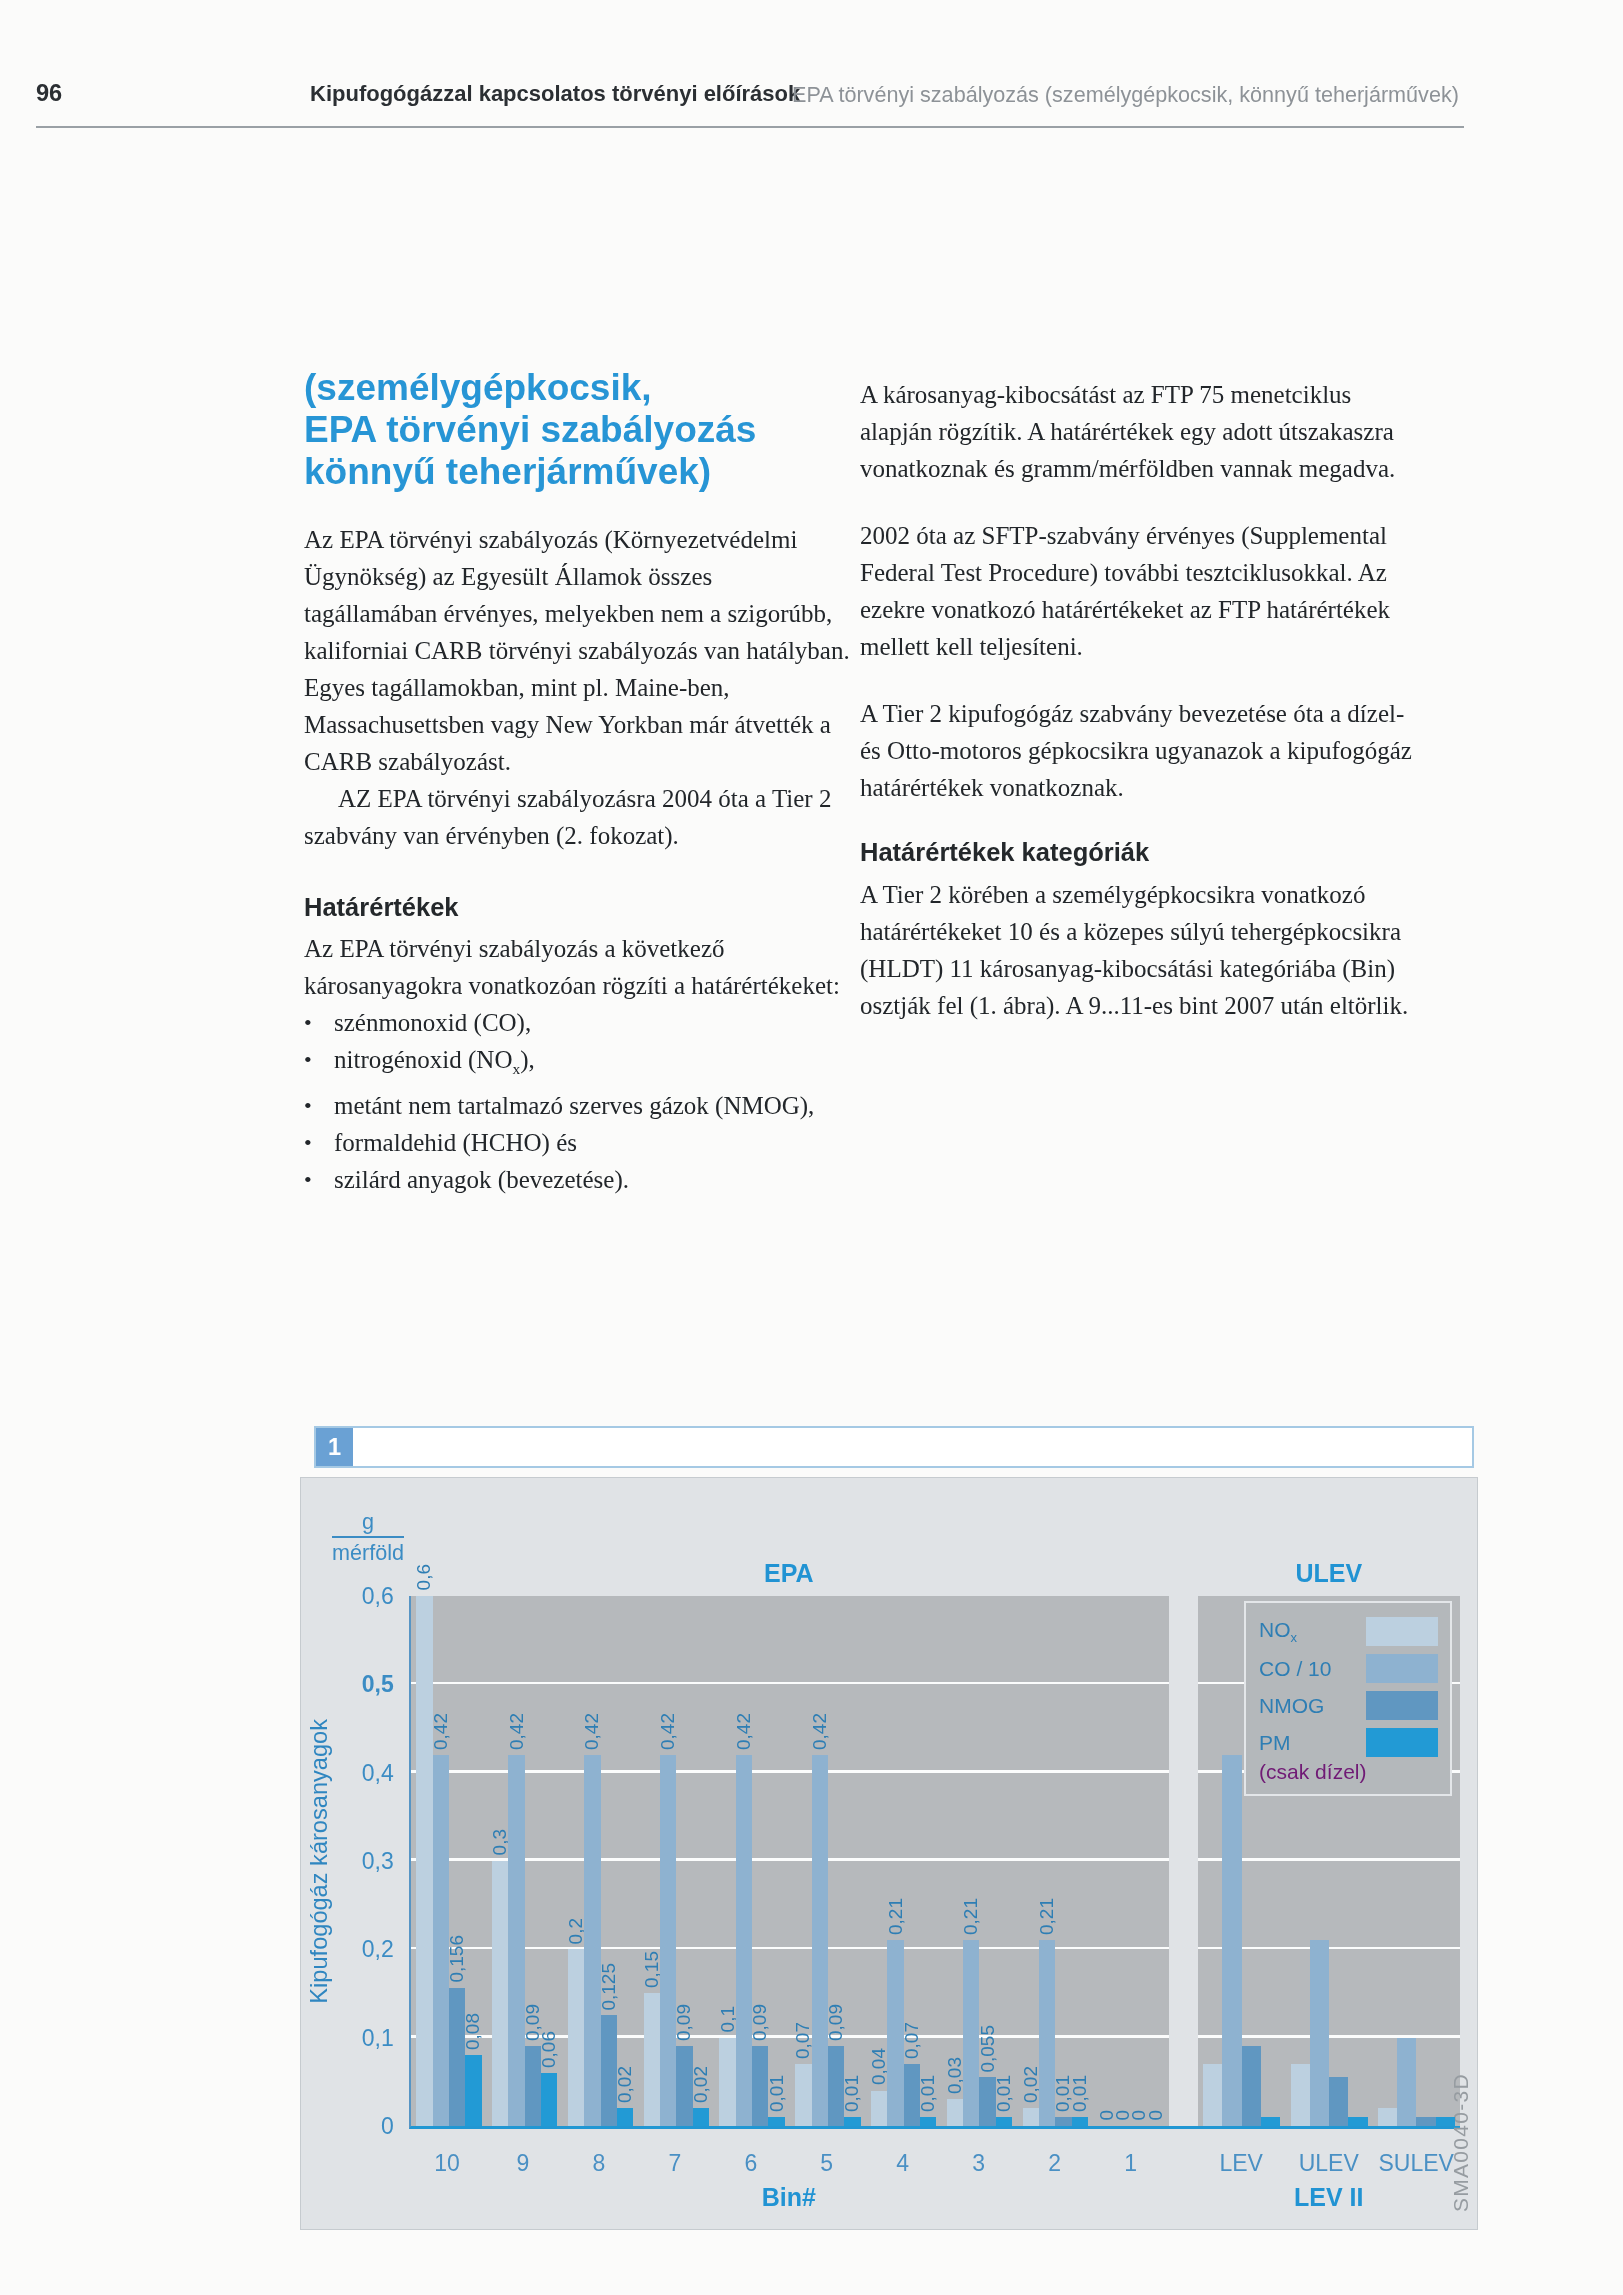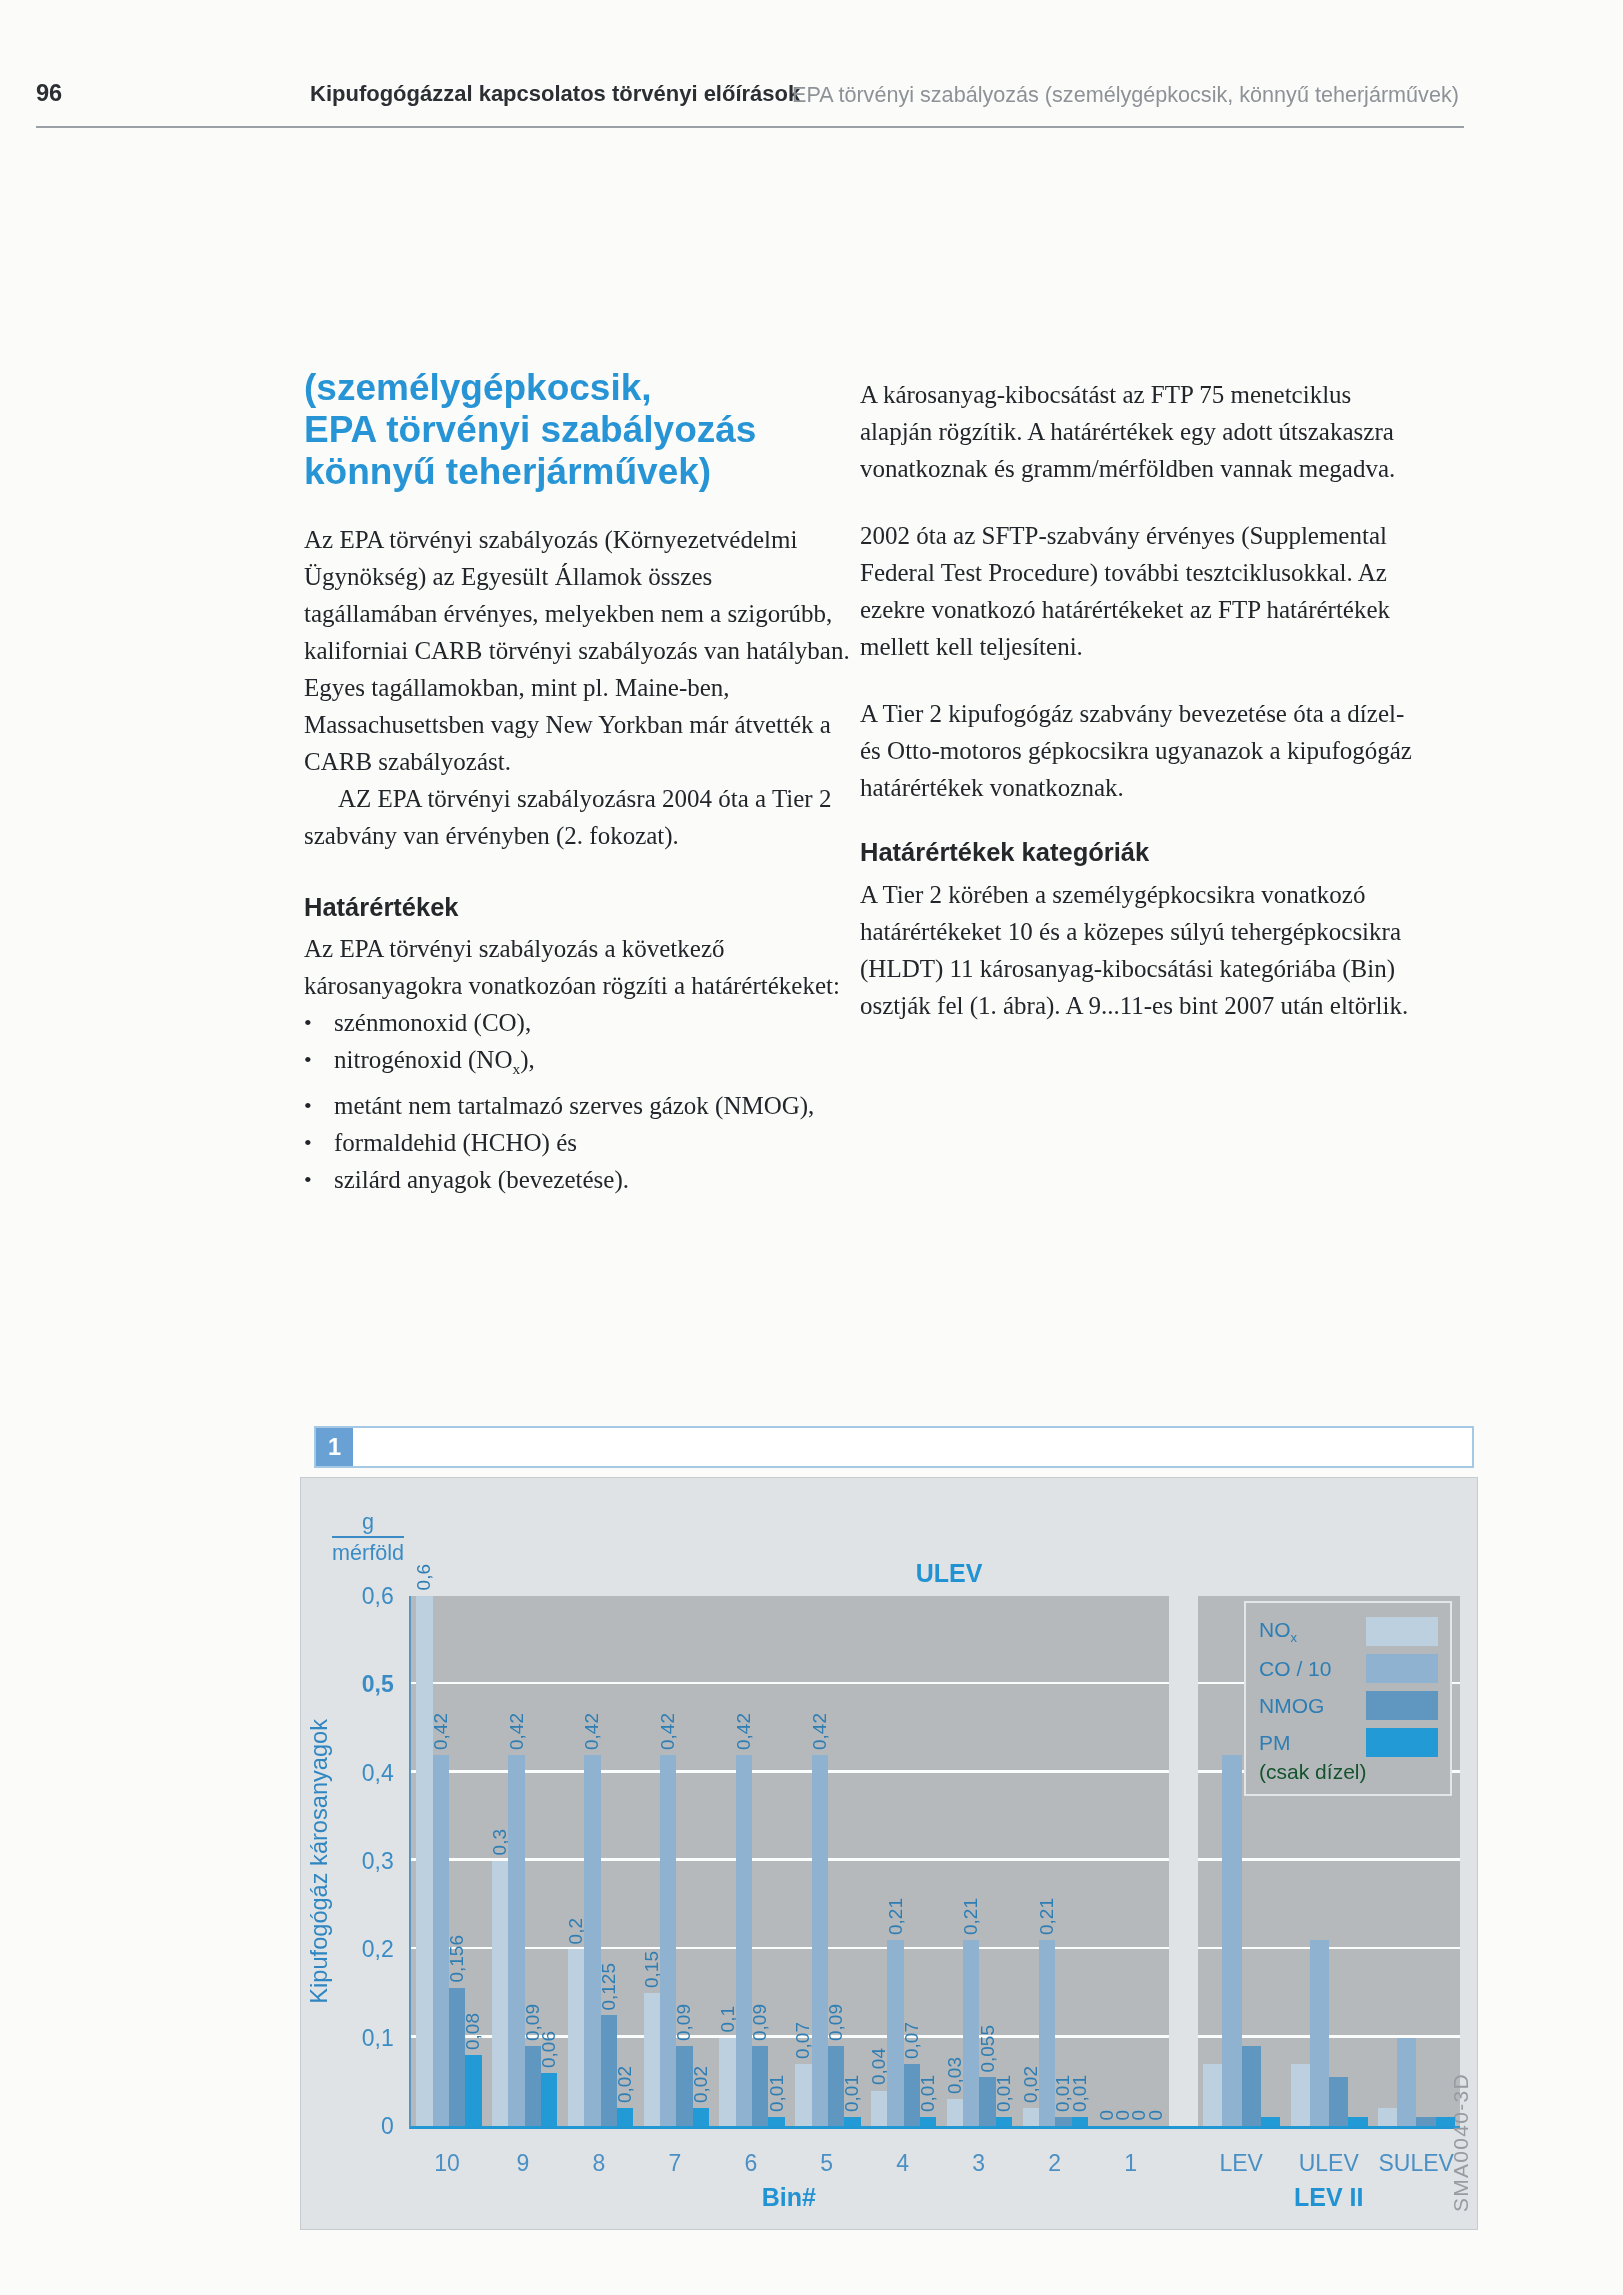--- a/index.html
+++ b/index.html
@@ -66,21 +66,21 @@
   .bar-group{flex:1;display:flex;align-items:flex-end;height:100%;padding:0 5.2px;}
   .bar{flex:1;position:relative;min-width:0;}
   .bar-label{position:absolute;bottom:calc(100% + 5.2px);left:50%;
              transform:translateX(-50%) rotate(180deg);writing-mode:vertical-rl;
              font-size:19px;color:#2e7eb4;white-space:nowrap;}
   .legend{position:absolute;right:7.9px;top:5.2px;width:208px;z-index:5;background:#b4b8bb;
           border:2.6px solid #e3e6e9;padding:6.5px 11.8px 10.5px 13px;box-sizing:border-box;}
   .legend-row{display:flex;align-items:center;margin:7.9px 0;}
   .legend-label{flex:1;font-size:21px;color:#2e7eb4;}
   .legend-swatch{width:72px;height:29px;}
-  .legend-sub{font-size:21px;color:#14532d;margin-top:-5.2px;}
+  .legend-sub{font-size:21px;color:#701a75;margin-top:-5.2px;}
   .ticks-row{display:flex;padding-top:21px;}
   .tick-section{display:flex;}
   .tick{flex:1;text-align:center;font-size:23px;color:#4a90c4;}
   .axis-row{display:flex;padding-top:6.5px;}
   .axis-label{text-align:center;font-weight:bold;font-size:25px;color:#2193d3;}
   .watermark{position:absolute;right:3.9px;bottom:17px;writing-mode:vertical-rl;
              transform:rotate(180deg);font-size:21px;color:#969ca1;letter-spacing:1.3px;}
 </style>
 </head>
 <body>
@@ -153,20 +153,21 @@
         <span class="ytick" style="top: 16.6667%; font-weight: bold;">0,5</span>
         <span class="ytick" style="top: 33.3333%;">0,4</span>
         <span class="ytick" style="top: 50%;">0,3</span>
         <span class="ytick" style="top: 66.6667%;">0,2</span>
         <span class="ytick" style="top: 83.3333%;">0,1</span>
         <span class="ytick" style="top: 100%;">0</span>
       </div>
 
     <div class="chart-col">
       <div class="headers-row" id="headers-row">
+          <div class="section-header" style="flex: 1160 0 0%;">EPA</div>
           <div class="sec-gap"></div>
           <div class="section-header" style="flex: 401 0 0%;">ULEV</div>
         </div>
       <div class="plot" id="plot">
         <div class="sections">
             <div class="bar-section" style="flex: 1160 0 0%;">
               <div class="bar-group">
                 <div class="bar" style="background: rgb(188, 208, 224); height: 100%;">
                   <span class="bar-label">0,6</span>
                 </div>

